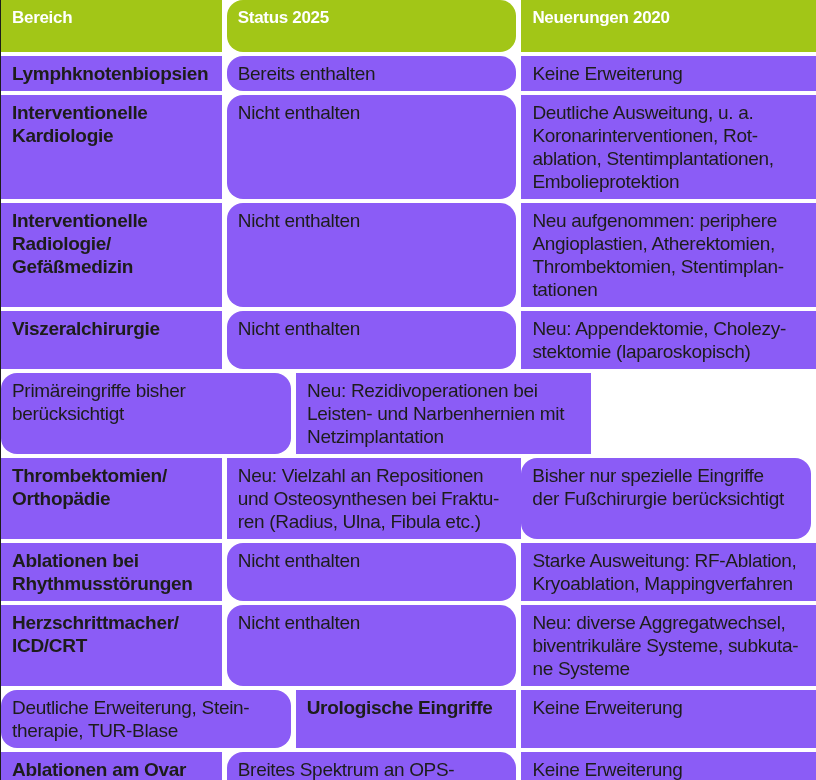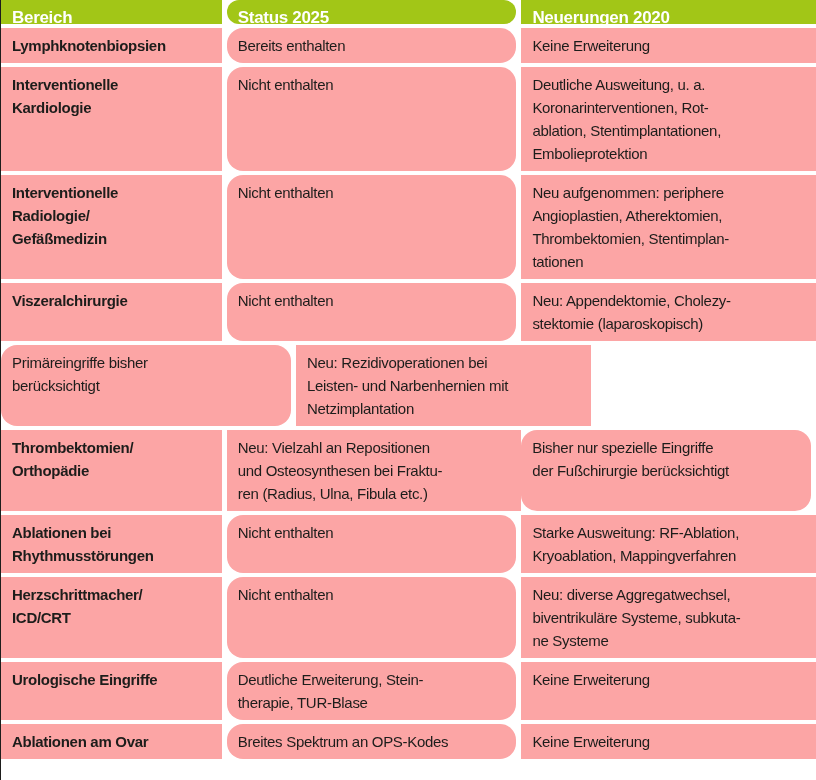--- a/index.html
+++ b/index.html
@@ -13,42 +13,42 @@
     background: #ffffff;
     border-left: 1px solid #1d1d1b;
   }
   .row {
     display: flex;
     width: 100%;
     margin-bottom: 4px;
   }
   .row:last-child { margin-bottom: 0; }
   .cell {
-    background: #fca5a5;
+    background: #8b5cf6;
     color: #1d1d1b;
-    font-size: 15px;
+    font-size: 19px;
     line-height: 23px;
     letter-spacing: -0.3px;
     padding: 6px 12px 6px 11px;
     white-space: pre-line;
   }
   .col1 { width: 221px; margin-right: 5px; }
   .col2 { width: 290px; margin-right: 5px; border-radius: 16px; }
   .col3 { width: 295px; }
   .col1.body-cell { font-weight: 700; }
   .header-row { margin-bottom: 4px; }
   .header-cell {
     background: #a2c617;
     color: #ffffff;
     font-weight: 700;
     font-size: 17px;
     line-height: 24px;
     padding-top: 6px;
     padding-bottom: 6px;
-    height: 24px;
+    height: 52px;
     white-space: nowrap;
   }
 </style>
 </head>
 <body>
 
 <div class="table-wrap">
   <div class="row header-row">
     <div class="cell col1 header-cell">Bereich</div>
     <div class="cell col2 header-cell">Status 2025</div>
@@ -118,23 +118,23 @@
   <div class="row body-row">
     <div class="cell col1 body-cell">Herzschrittmacher/
 ICD/CRT</div>
     <div class="cell col2 body-cell">Nicht enthalten</div>
     <div class="cell col3 body-cell">Neu: diverse Aggregatwechsel,
 biventrikuläre Systeme, subkuta-
 ne Systeme</div>
   </div>
 
   <div class="row body-row">
-    <div class="cell col1 body-cell">Urologische Eingriffe</div>
     <div class="cell col2 body-cell">Deutliche Erweiterung, Stein-
 therapie, TUR-Blase</div>
+    <div class="cell col1 body-cell">Urologische Eingriffe</div>
     <div class="cell col3 body-cell">Keine Erweiterung</div>
   </div>
 
   <div class="row body-row">
     <div class="cell col1 body-cell">Ablationen am Ovar</div>
     <div class="cell col2 body-cell">Breites Spektrum an OPS-Kodes</div>
     <div class="cell col3 body-cell">Keine Erweiterung</div>
   </div>
 </div>
 </div>

